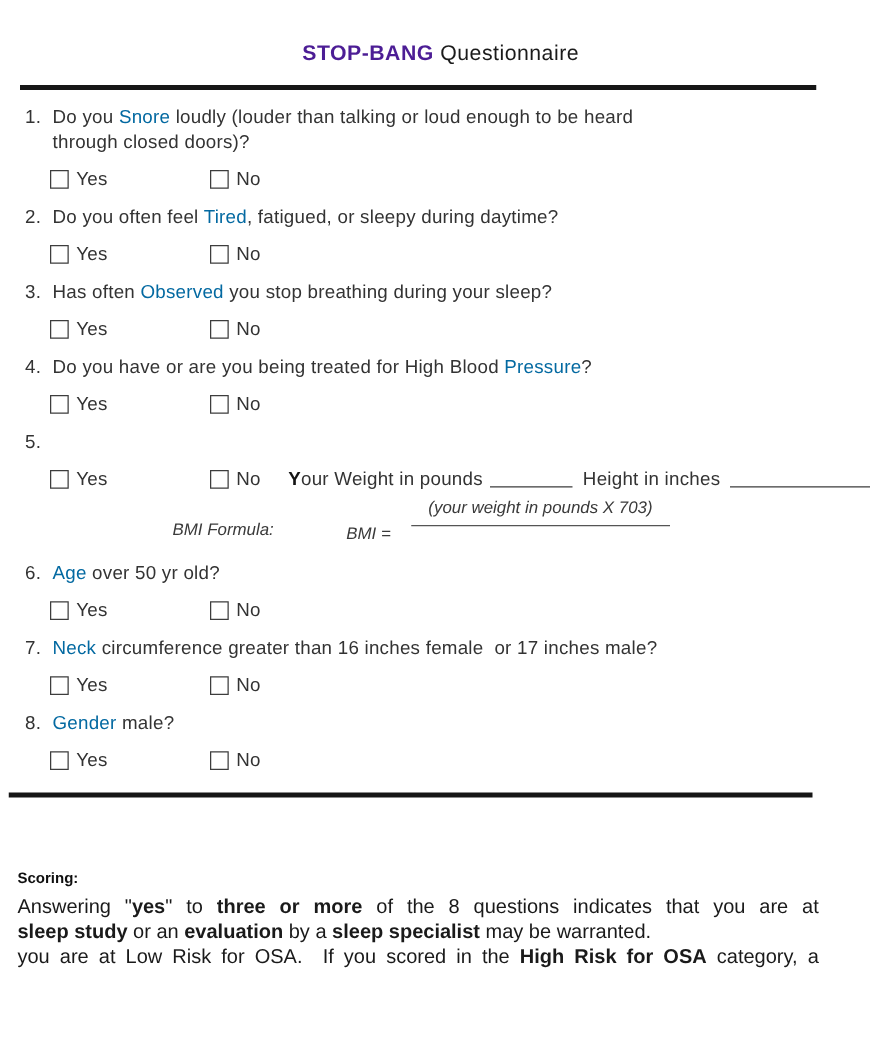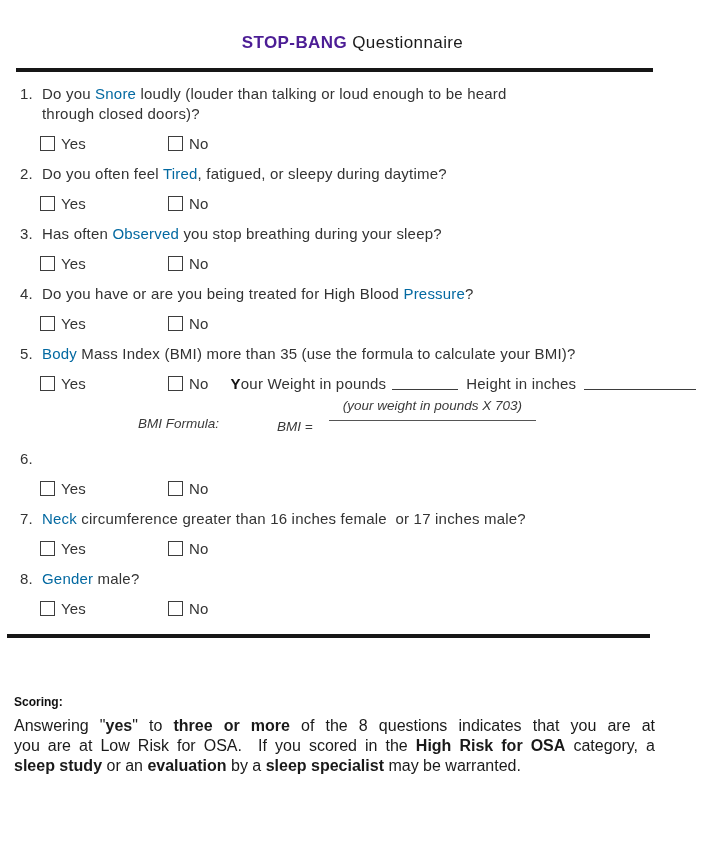--- a/index.html
+++ b/index.html
@@ -127,21 +127,20 @@
       <span class="opt">
           <span class="box"></span>
           <span>No</span>
         </span>
     </div>
   </div>
 
   <div>
     <div class="q-line">
         <span class="q-num">5.</span>
-        <span class="q-text"><span></span><span class="key">Body</span><span> Mass Index (BMI) more than 35 (use the formula to calculate your BMI)?</span></span>
       </div>
     <div class="opts opts-measure">
       <span class="opt opt-yes">
           <span class="box"></span>
           <span>Yes</span>
         </span>
       <span class="opt">
           <span class="box"></span>
           <span>No</span>
         </span>
@@ -155,20 +154,21 @@
       <span class="bmi-eq">BMI =</span>
       <span class="frac">
         <span class="frac-num">(your weight in pounds X 703)</span>
       </span>
     </div>
   </div>
 
   <div>
     <div class="q-line">
         <span class="q-num">6.</span>
+        <span class="q-text"><span></span><span class="key">Age</span><span> over 50 yr old?</span></span>
       </div>
     <div class="opts">
       <span class="opt opt-yes">
           <span class="box"></span>
           <span>Yes</span>
         </span>
       <span class="opt">
           <span class="box"></span>
           <span>No</span>
         </span>
@@ -209,15 +209,15 @@
     </div>
   </div>
 
 </div>
 
 <div class="rule rule-bottom"></div>
 
 <div class="scoring">
   <div class="scoring-heading">Scoring:</div>
   <div class="score-line jline"><span>Answering "</span><span class="b">yes</span><span>" to </span><span class="b">three or more</span><span> of the 8 questions indicates that you are at</span></div>
+  <div class="score-line"><span class="b">sleep study</span><span> or an </span><span class="b">evaluation</span><span> by a </span><span class="b">sleep specialist</span><span> may be warranted.</span></div>
   <div class="score-line jline"><span>you are at Low Risk for OSA.  If you scored in the </span><span class="b">High Risk for OSA</span><span> category, a</span></div>
-  <div class="score-line"><span class="b">sleep study</span><span> or an </span><span class="b">evaluation</span><span> by a </span><span class="b">sleep specialist</span><span> may be warranted.</span></div>
 </div>
 
 </body></html>

